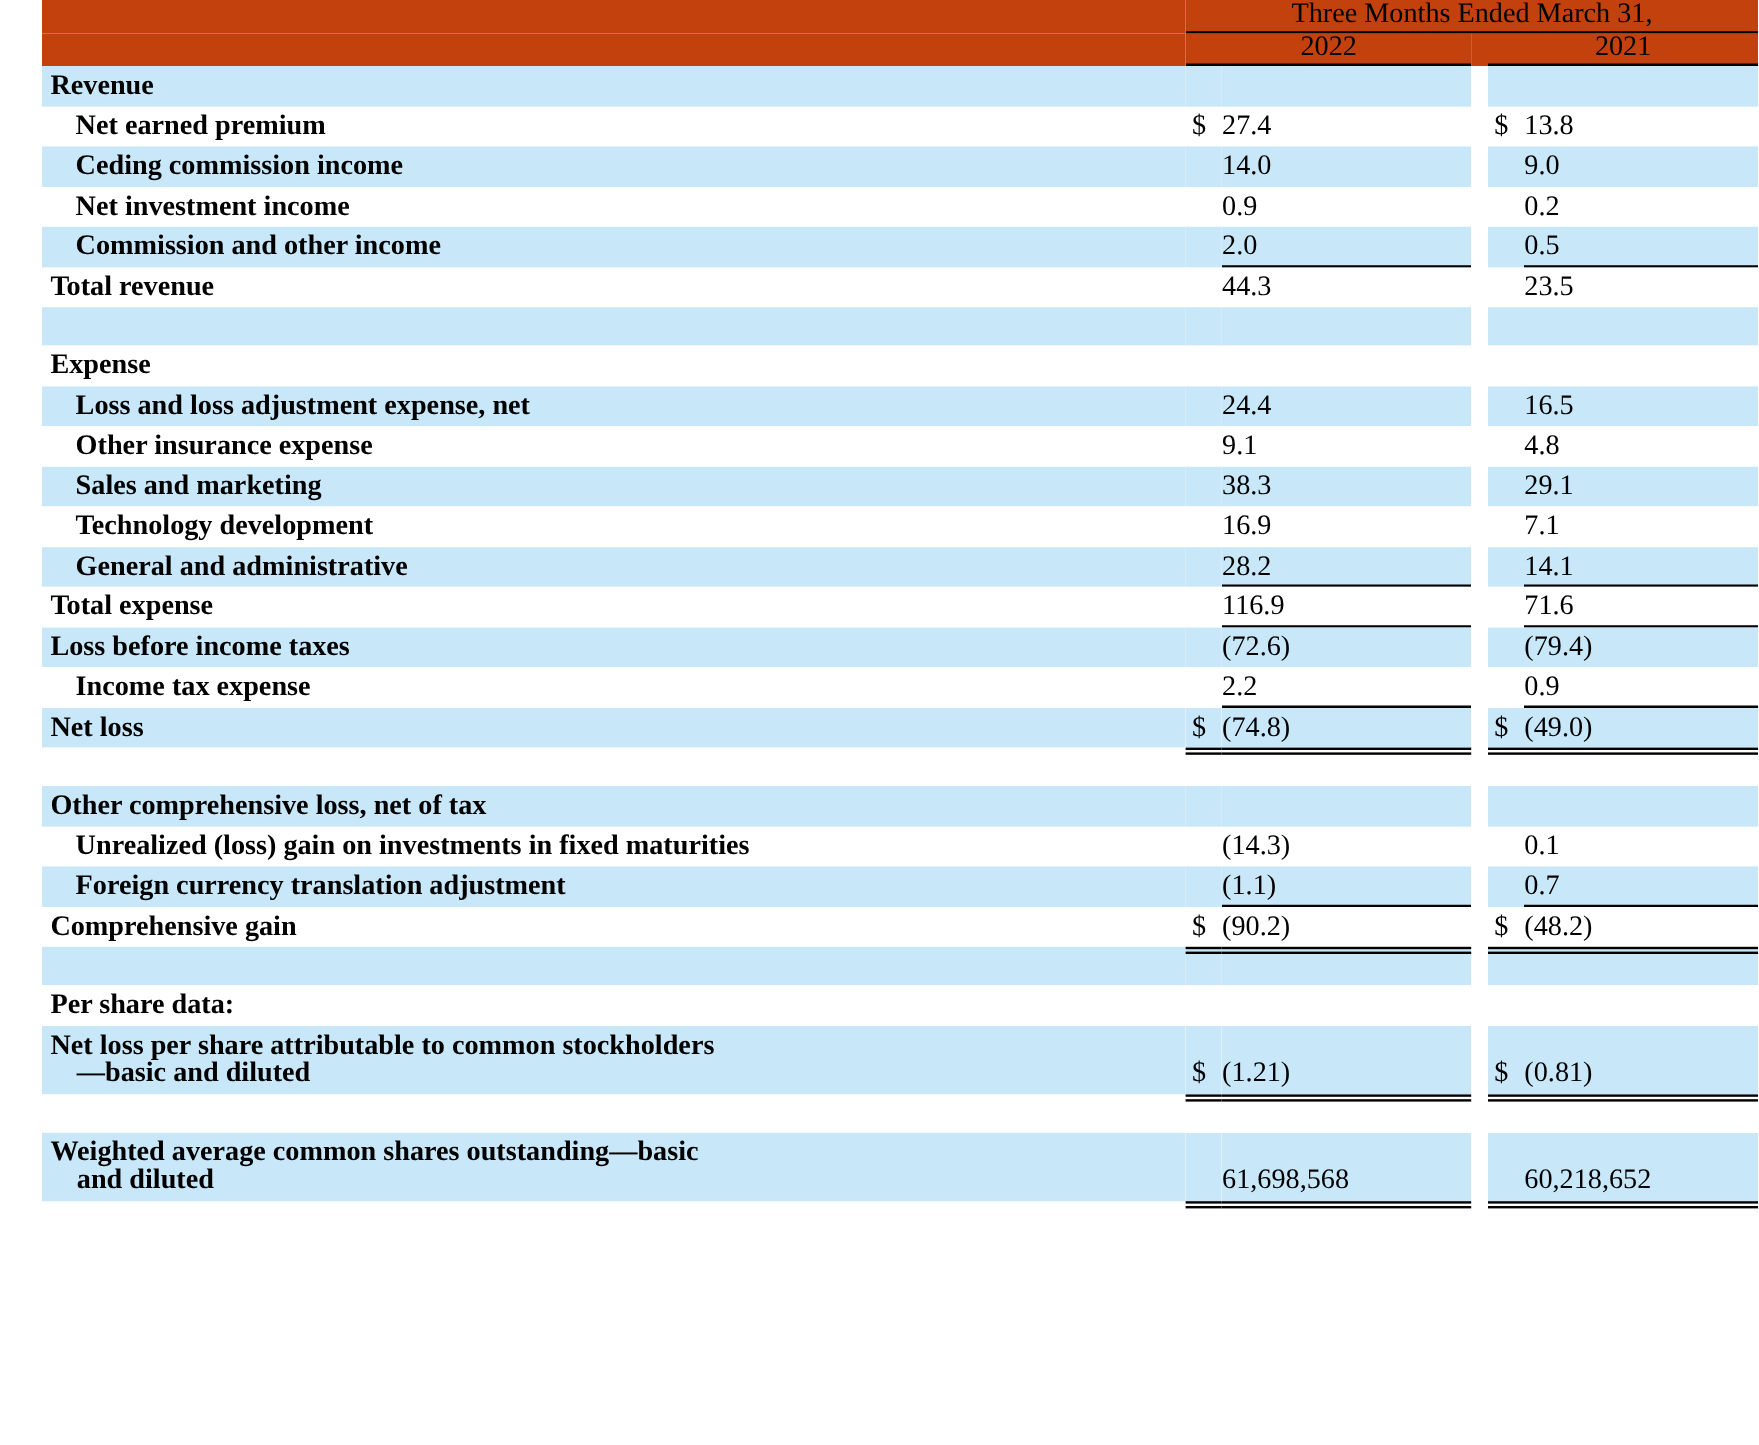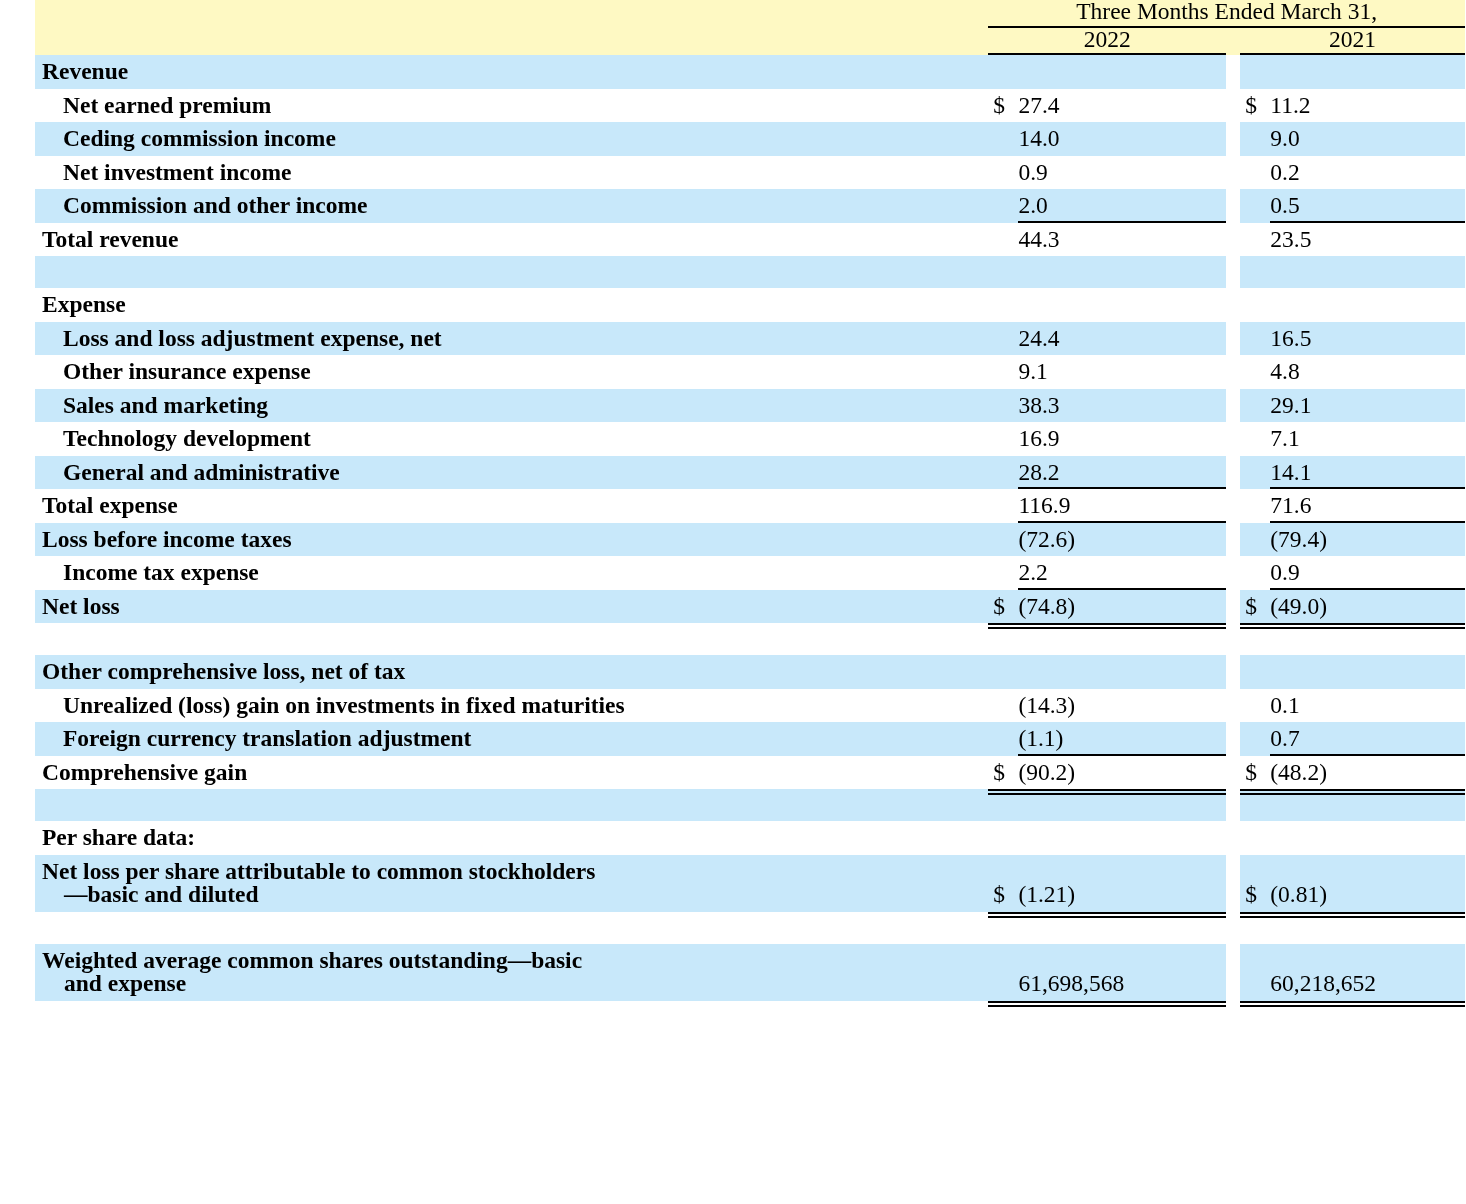--- a/index.html
+++ b/index.html
@@ -86,21 +86,21 @@
     border-top: 2px solid #000;
     border-bottom: 2px solid #000;
     height: 2px;
   }
 
   tr.spacer td { height: 32px; }
   tr.spacer-white td { background: #ffffff; height: 32px; }
   tr.spacer-blue td { background: #c8e8fa; height: 32px; }
 
   
-  tr.hdr td { background: #fef9c3; padding-bottom: 4px; }
+  tr.hdr td { background: #c2410c; padding-bottom: 4px; }
   td.hdr-span {
     text-align: center;
     padding-bottom: 6px;
     white-space: nowrap;
   }
   td.hdr-year {
     text-align: center;
     padding-bottom: 6px;
   }
   .hdr-rule-full { box-shadow: inset 0 -2px 0 0 #000; }
@@ -143,21 +143,21 @@
         <td class="cur"></td>
         <td class="num"></td>
       </tr>
 
       <tr class="plain">
         <td class="label ind1">Net earned premium</td>
         <td class="cur">$</td>
         <td class="num">27.4</td>
         <td class="gapcell"></td>
         <td class="cur">$</td>
-        <td class="num">11.2</td>
+        <td class="num">13.8</td>
       </tr>
 
       <tr class="band">
         <td class="label ind1">Ceding commission income</td>
         <td class="cur"></td>
         <td class="num">14.0</td>
         <td class="gapcell"></td>
         <td class="cur"></td>
         <td class="num">9.0</td>
       </tr>
@@ -368,21 +368,21 @@
         <td></td>
         <td></td>
         <td class="gapcell"></td>
         <td></td>
         <td></td>
       </tr>
 
       <tr class="band">
         <td class="label">
           <span class="wrapline">Weighted average common shares outstanding—basic</span>
-          <span class="wrapline second">and expense</span>
+          <span class="wrapline second">and diluted</span>
         </td>
         <td class="cur rule-dbl"></td>
         <td class="num rule-dbl">61,698,568</td>
         <td class="gapcell"></td>
         <td class="cur rule-dbl"></td>
         <td class="num rule-dbl">60,218,652</td>
       </tr>
 
     </tbody>
   </table>

